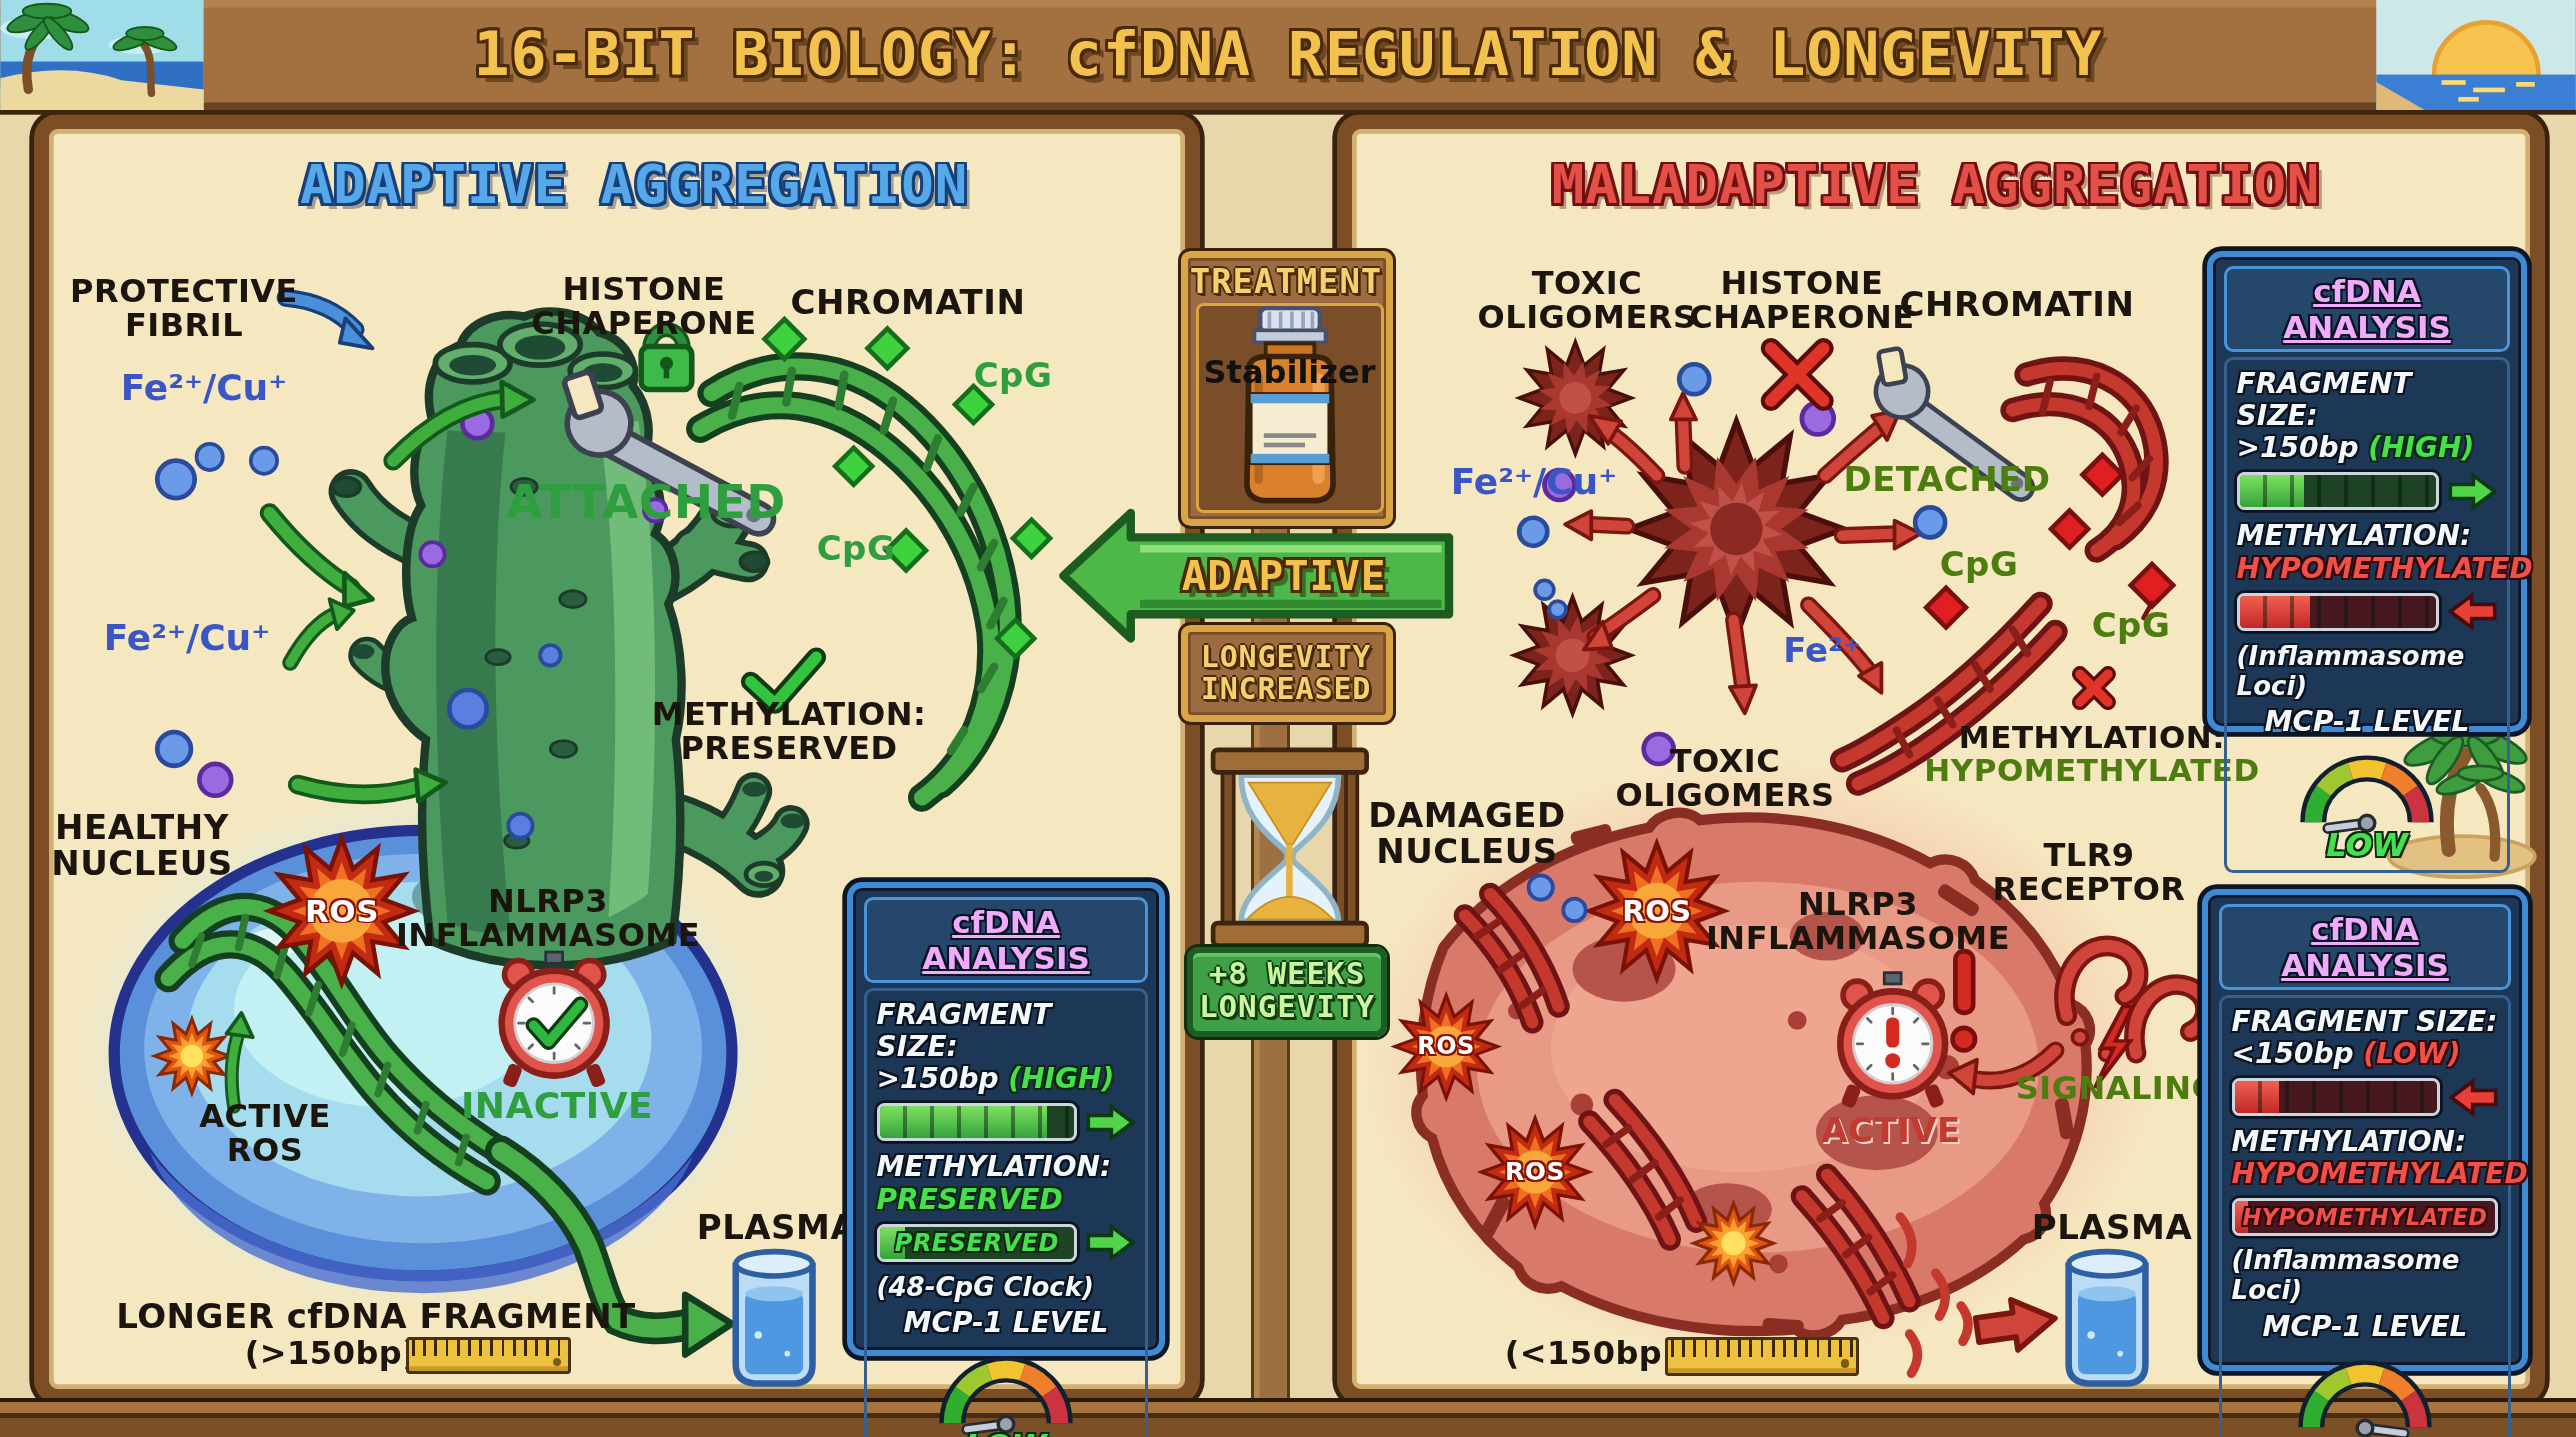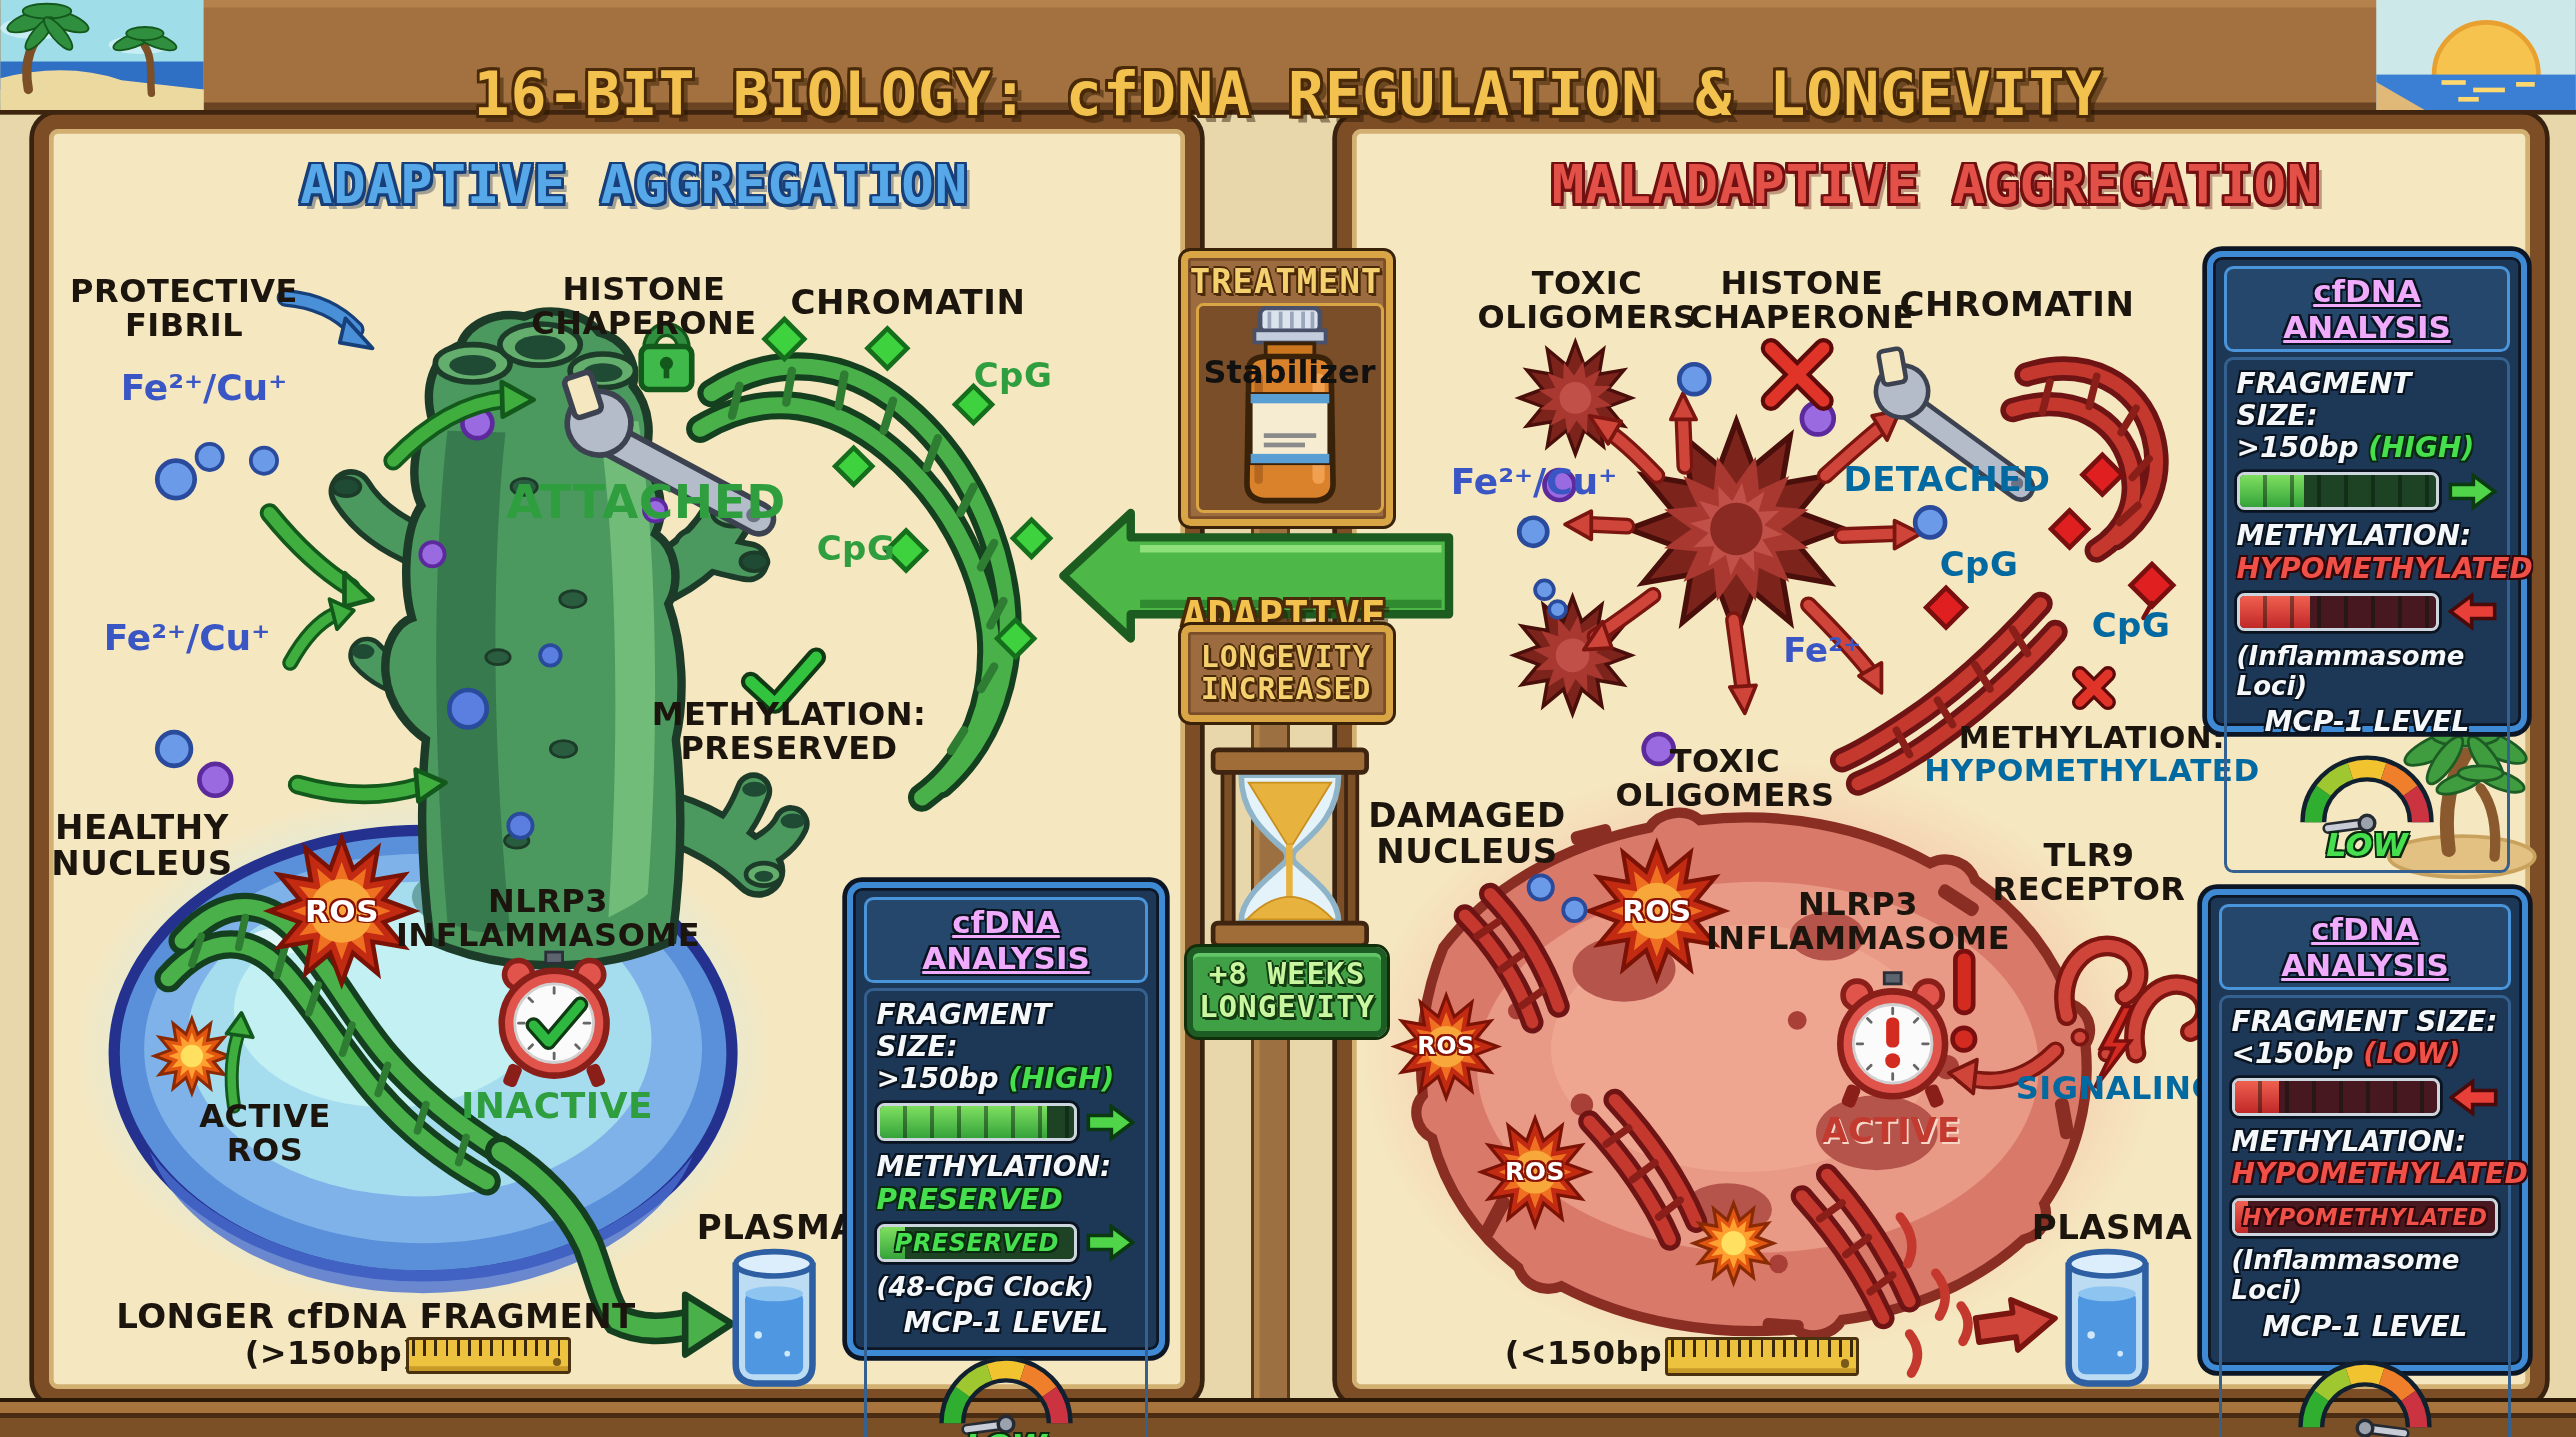--- a/index.html
+++ b/index.html
@@ -4,25 +4,25 @@
 <style>
   html,body{margin:0;padding:0;background:#d8c494;}
   #stage{position:relative;width:2576px;height:1438px;overflow:hidden;
          background:#e8d7ab;font-family:"DejaVu Sans",sans-serif;}
   
   .abs{position:absolute;}
   .ctr{position:absolute;transform:translate(-50%,-50%);text-align:center;line-height:1.06;white-space:nowrap;}
   .line{display:block;}
   .lbl{font-weight:bold;color:#1b150e;letter-spacing:0.5px;}
   .px{font-family:"DejaVu Sans Mono",monospace;font-weight:bold;letter-spacing:0.9px;}
-  .t-gold{color:#f2c14e;text-shadow:2.8px 0 #4a2a08,-2.8px 0 #4a2a08,0 2.8px #4a2a08,0 -2.8px #4a2a08,2.8px 2.8px #4a2a08,-2.8px -2.8px #4a2a08,2.8px -2.8px #4a2a08,-2.8px 2.8px #4a2a08,6.6px 6.6px 0 rgba(40,20,0,.45);margin-top:40px;}
+  .t-gold{color:#f2c14e;text-shadow:2.8px 0 #4a2a08,-2.8px 0 #4a2a08,0 2.8px #4a2a08,0 -2.8px #4a2a08,2.8px 2.8px #4a2a08,-2.8px -2.8px #4a2a08,2.8px -2.8px #4a2a08,-2.8px 2.8px #4a2a08,6.6px 6.6px 0 rgba(40,20,0,.45);}
   .t-blue{color:#57a8e8;text-shadow:2.8px 0 #173f7a,-2.8px 0 #173f7a,0 2.8px #173f7a,0 -2.8px #173f7a,2.8px 2.8px #173f7a,-2.8px -2.8px #173f7a,2.8px -2.8px #173f7a,-2.8px 2.8px #173f7a,5.6px 5.6px 0 rgba(10,30,70,.35);}
   .t-red{color:#e25048;text-shadow:2.8px 0 #701010,-2.8px 0 #701010,0 2.8px #701010,0 -2.8px #701010,2.8px 2.8px #701010,-2.8px -2.8px #701010,2.8px -2.8px #701010,-2.8px 2.8px #701010,5.6px 5.6px 0 rgba(90,10,10,.35);}
   .t-green{color:#2f9e3f;}
-  .t-dkred{color:#0369a1;}
+  .t-dkred{color:#4d7c0f;}
   .t-blue-ion{color:#3a55c4;font-weight:bold;}
   
   #banner{left:0;top:0;width:2576px;height:110px;background:#a2713f;
           box-shadow:inset 0 7.5px 0 #b5824e, inset 0 -7.5px 0 #6b4423, 0 4.7px 0 #3f2510;}
   
   .panel{position:absolute;top:114px;height:1290px;background:#f5e7c0;border:15px solid #7d4e26;
          border-radius:24px;box-shadow:0 0 0 4.7px #3a2210, inset 0 0 0 4.7px rgba(201,162,94,.8);box-sizing:border-box;}
   
   #floor{left:0;top:1398px;width:2576px;height:39px;
     background:linear-gradient(#2a1808 0 3.7px,#a8743e 3.7px 15px,#4a2c12 15px 19.7px,#7c5026 19.7px 100%);}

